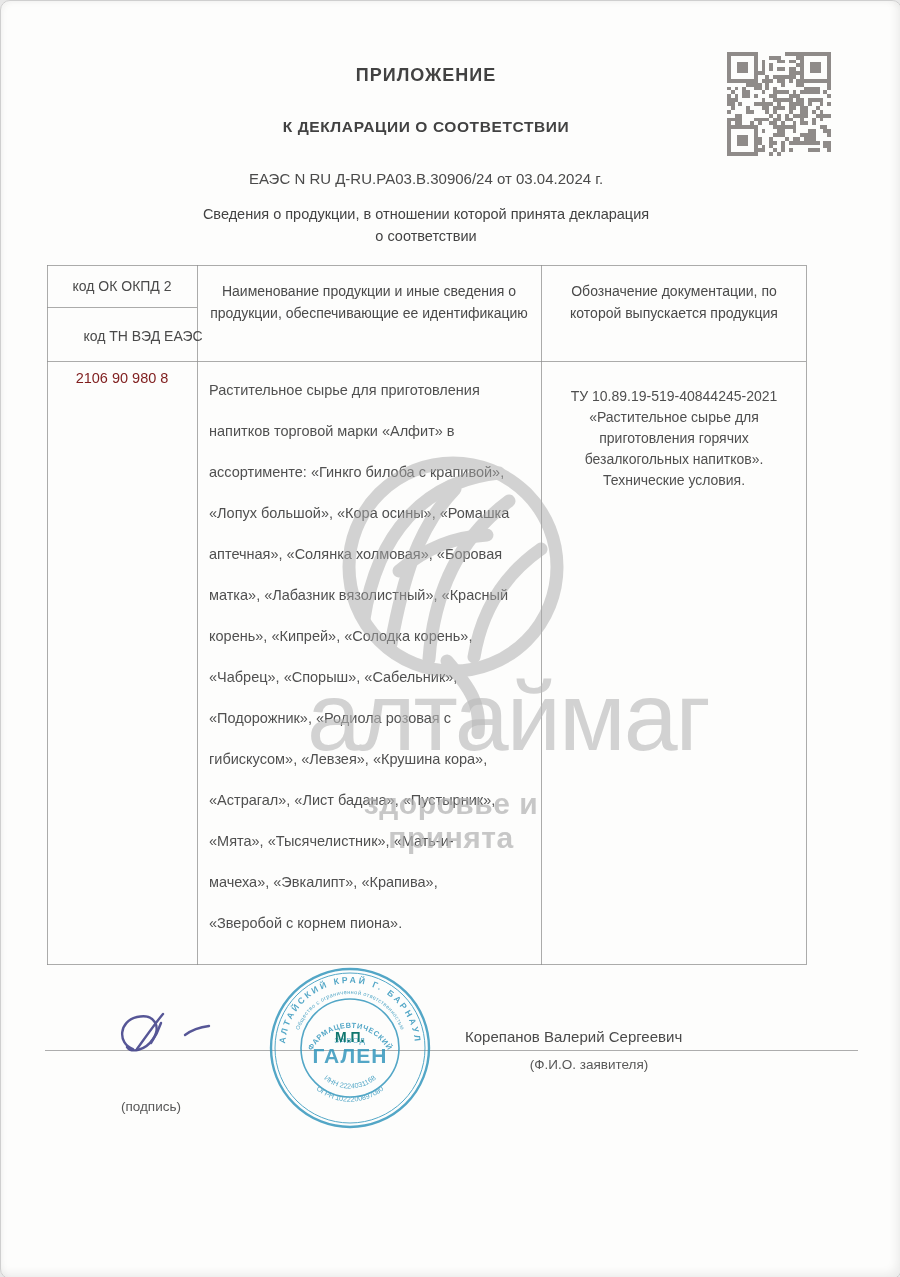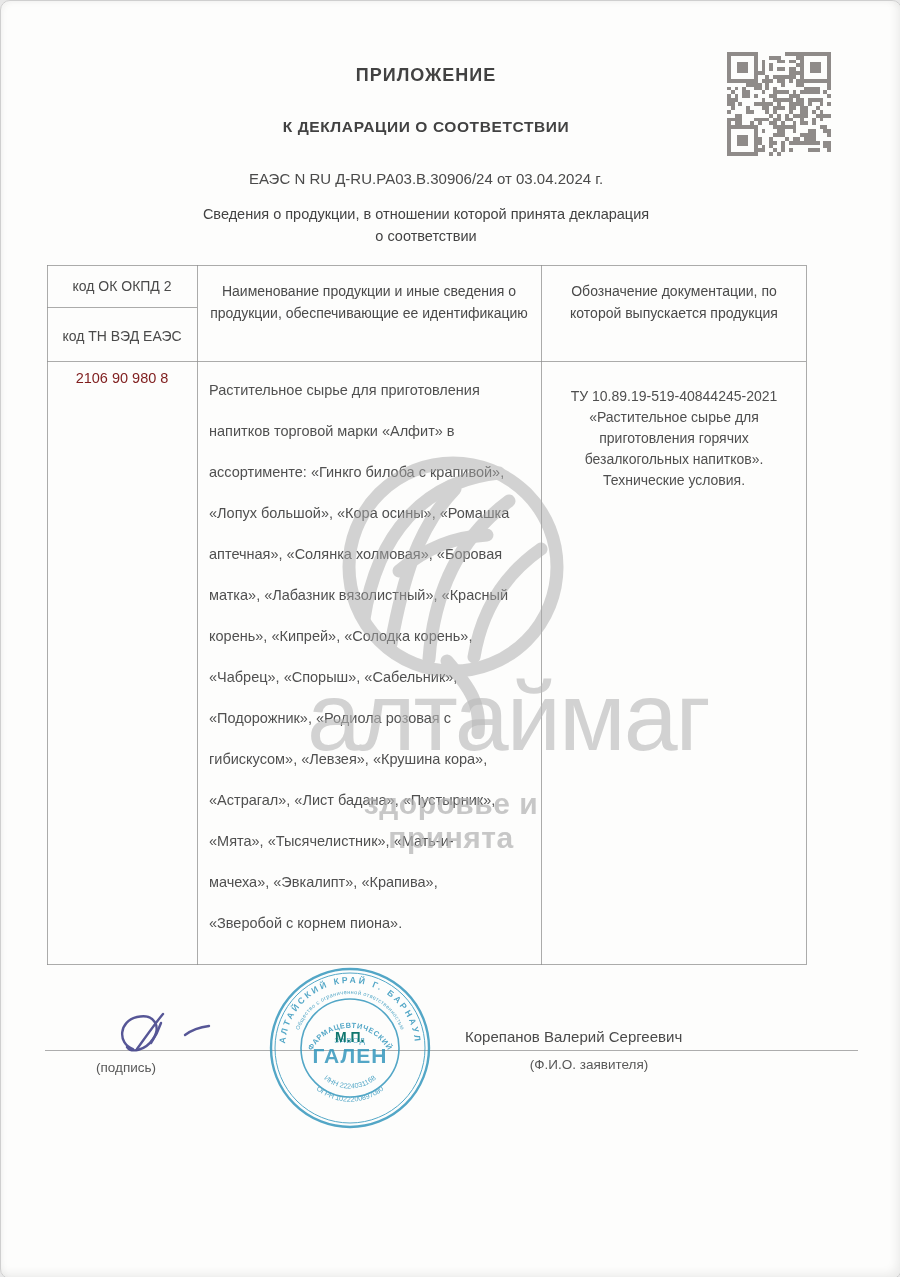--- a/index.html
+++ b/index.html
@@ -28,21 +28,21 @@
   
   .wm{pointer-events:none;}
   .wm-text{left:218px;top:660px;width:490px;text-align:right;font-size:97px;font-weight:normal;letter-spacing:-2px;color:#b9b9b9;opacity:.62;}
   .wm-tag{left:305px;top:786px;width:290px;text-align:center;font-size:30px;font-weight:bold;letter-spacing:.5px;color:#b3b3b3;opacity:.72;}
   
   .sigline{left:44px;top:1049px;width:813px;height:1px;background:#adadad;}
   .cap{font-size:13.5px;color:#585858;}
   .mp{left:334px;top:1028px;font-size:14px;font-weight:bold;color:#0f766e;z-index:6;}
   .name{left:464px;top:1027px;font-size:15px;color:#4a4a4a;}
   .fio{left:488px;top:1056px;width:200px;text-align:center;}
-  .podp{left:95px;top:1059px;width:85px;text-align:left;}
+  .podp{left:95px;top:1098px;width:85px;text-align:right;}
 </style>
 </head>
 <body>
 
 <div class="page">
 
   <div class="abs hdr t2">К ДЕКЛАРАЦИИ О СООТВЕТСТВИИ</div>
   <div class="abs hdr t1">ПРИЛОЖЕНИЕ</div>
   <div class="abs hdr t3">ЕАЭС N RU Д-RU.РА03.В.30906/24 от 03.04.2024 г.</div>
   <div class="abs hdr t4">Сведения о продукции, в отношении которой принята декларация
@@ -303,21 +303,21 @@
   <div class="abs tline" style="left:46px;top:264px;width:759px;height:1px;"></div>
   <div class="abs tline" style="left:46px;top:360px;width:759px;height:1px;"></div>
   <div class="abs tline" style="left:46px;top:963px;width:759px;height:1px;"></div>
   <div class="abs tline" style="left:46px;top:264px;width:1px;height:700px;"></div>
   <div class="abs tline" style="left:196px;top:264px;width:1px;height:700px;"></div>
   <div class="abs tline" style="left:540px;top:264px;width:1px;height:700px;"></div>
   <div class="abs tline" style="left:805px;top:264px;width:1px;height:700px;"></div>
   <div class="abs tline" style="left:46px;top:306px;width:150px;height:1px;"></div>
 
   <div class="abs cellhead" style="left:46px;top:277px;width:150px;">код ОК ОКПД 2</div>
-  <div class="abs cellhead" style="left:46px;top:327px;width:150px;">код ТН ВЭД ЕАЭС</div>
+  <div class="abs cellhead" style="left:46px;top:327px;width:150px;padding-left:21px;">код ТН ВЭД ЕАЭС</div>
   <div class="abs cellhead" style="left:206px;top:279px;width:324px;line-height:22px;">Наименование продукции и иные сведения о продукции, обеспечивающие ее идентификацию</div>
   <div class="abs cellhead" style="left:553px;top:279px;width:240px;line-height:22px;">Обозначение документации, по которой выпускается продукция</div>
 
   <div class="abs code">2106 90 980 8</div>
   <div class="abs prod">Растительное сырье для приготовления
 напитков торговой марки «Алфит» в
 ассортименте: «Гинкго билоба с крапивой»,
 «Лопух большой», «Кора осины», «Ромашка
 аптечная», «Солянка холмовая», «Боровая
 матка», «Лабазник вязолистный», «Красный

